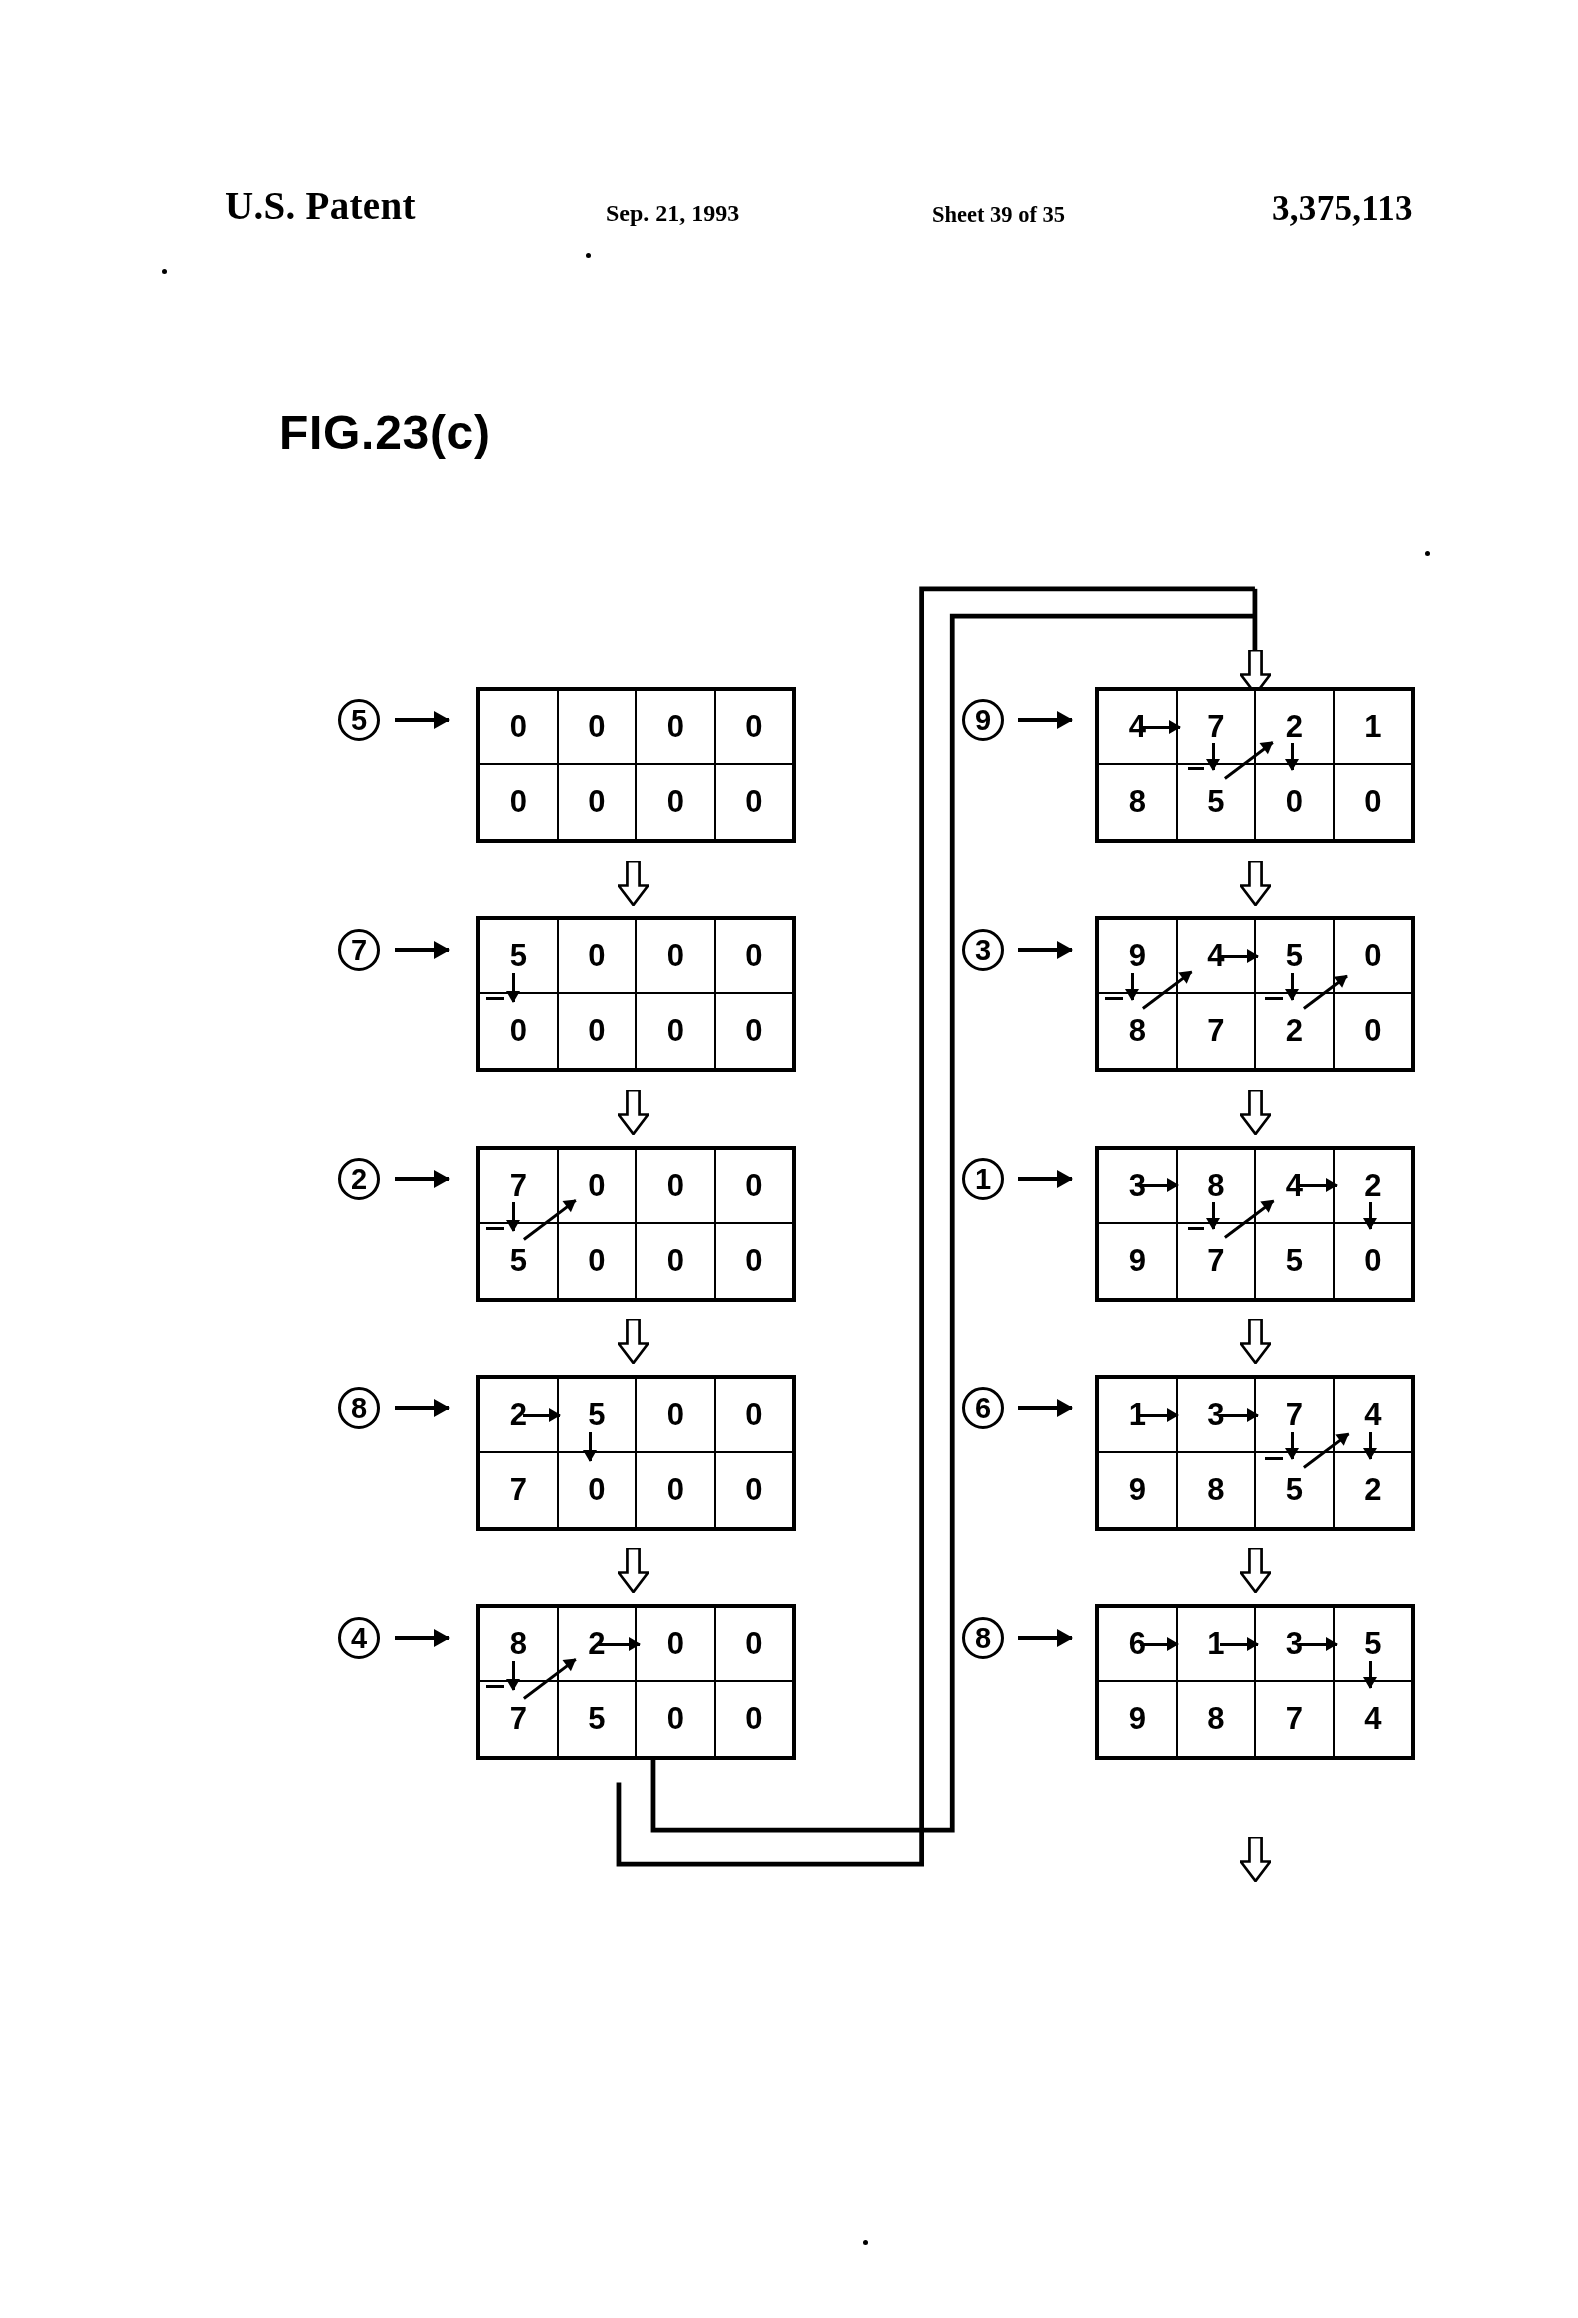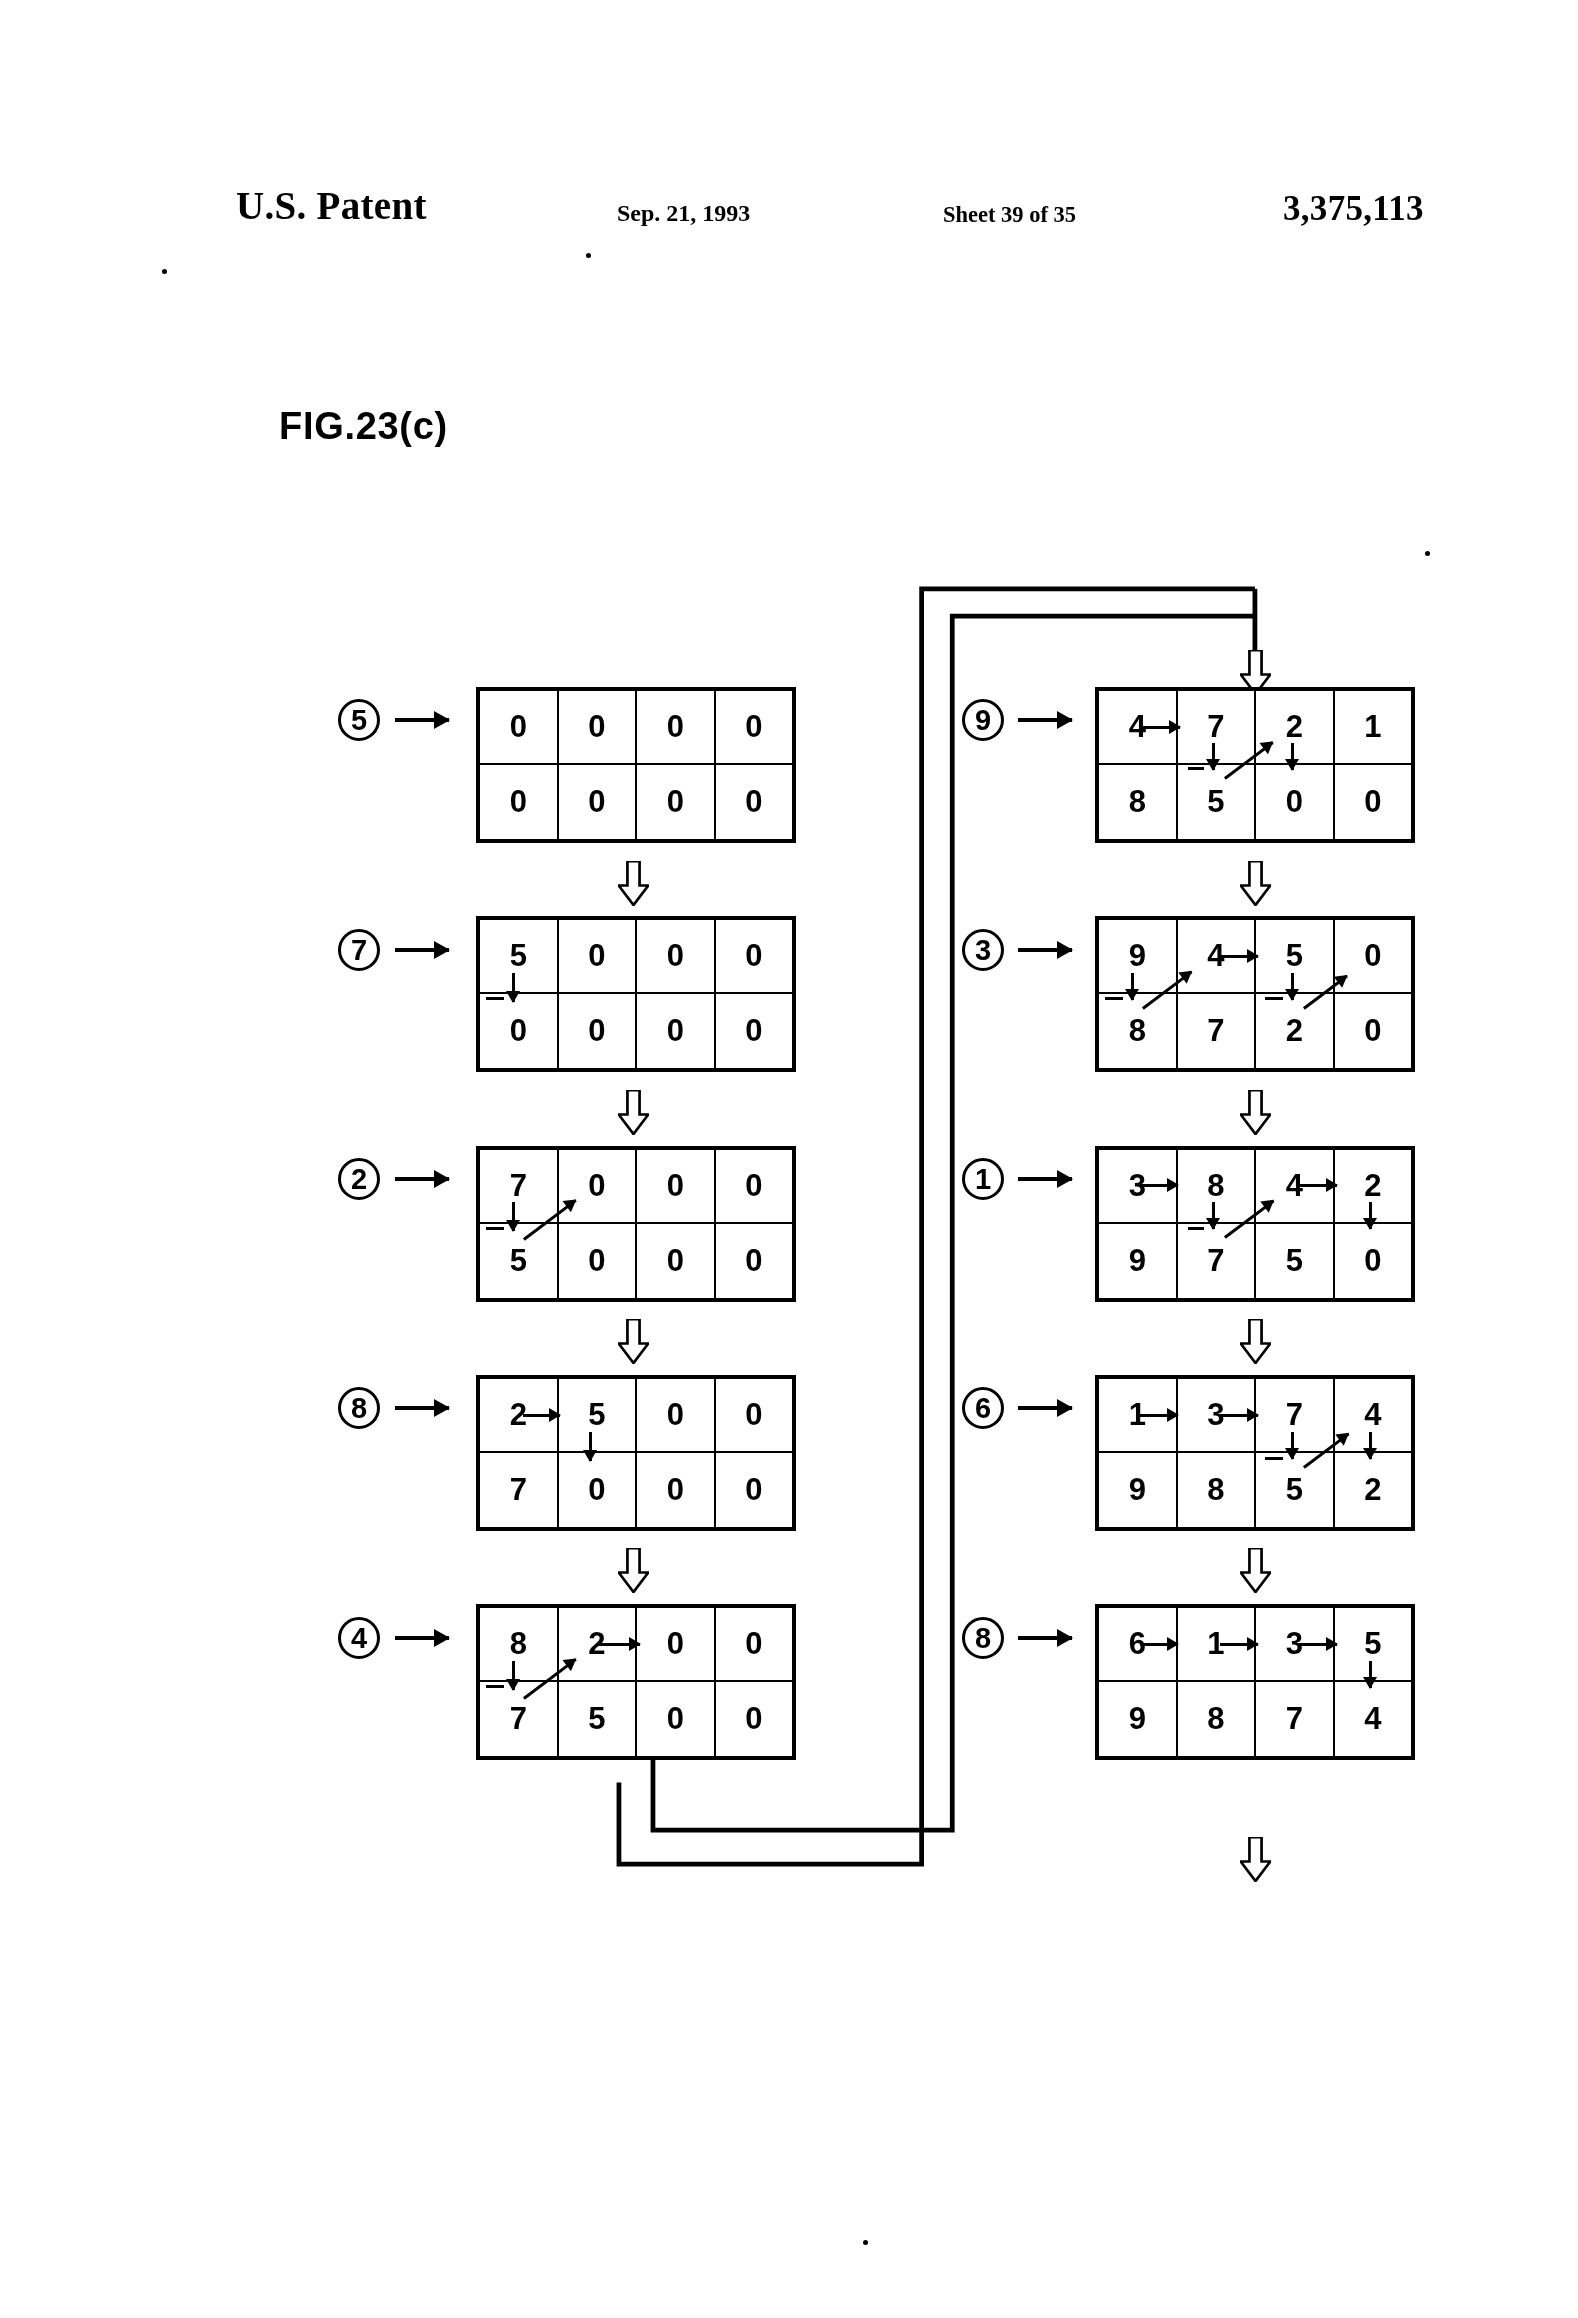--- a/index.html
+++ b/index.html
@@ -13,21 +13,21 @@
     font-family: "Liberation Serif", serif;
     color: #000000;
     position: relative;
     overflow: hidden;
   }
 
   
   .patent-header {
     position: absolute;
     top: 95px;
-    left: 11px;
+    left: 0;
     width: 1449px;
     height: 54px;
   }
   .hdr-office {
     position: absolute;
     left: 225px;
     top: 88px;
     font-family: "Liberation Serif", serif;
     font-weight: bold;
     font-size: 39px;
@@ -58,21 +58,21 @@
     font-size: 35px;
     letter-spacing: 0.3px;
   }
 
   
   .fig-label {
     position: absolute;
     left: 279px;
     top: 405px;
     font-family: "Liberation Sans", sans-serif;
-    font-size: 38px;
+    font-size: 48px;
     font-weight: bold;
     letter-spacing: 0.7px;
   }
 
   
   #diagram {
     position: absolute;
     left: 0;
     top: 0;
     width: 1578px;

